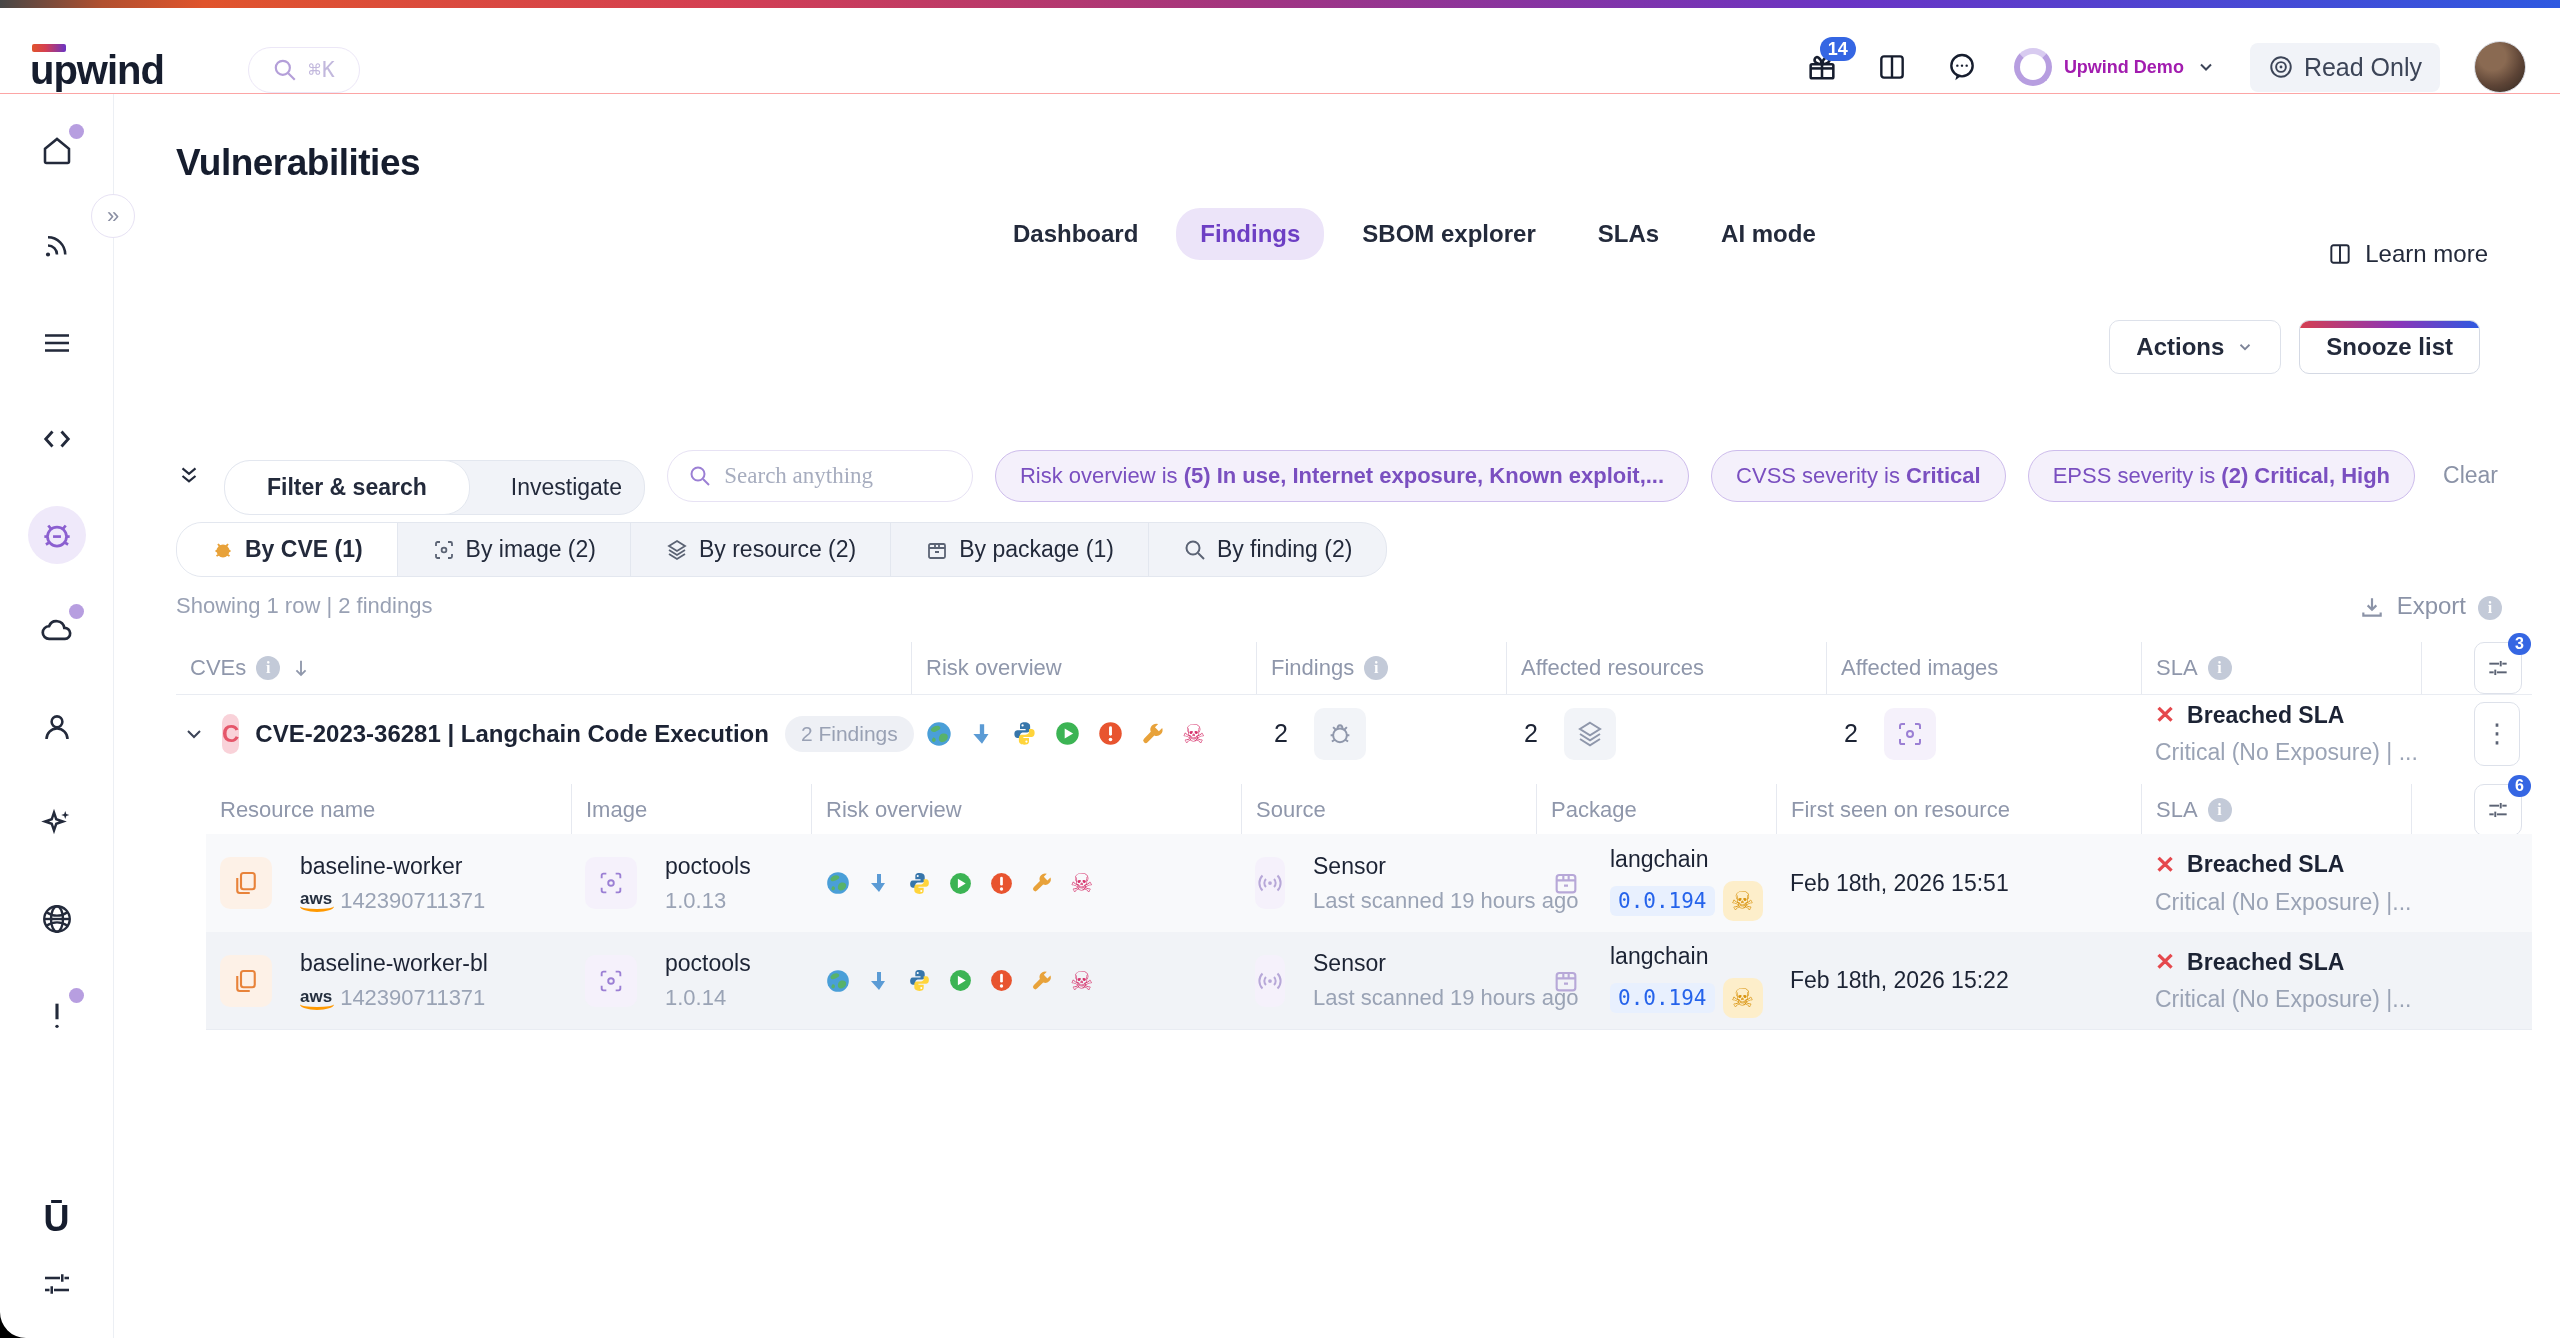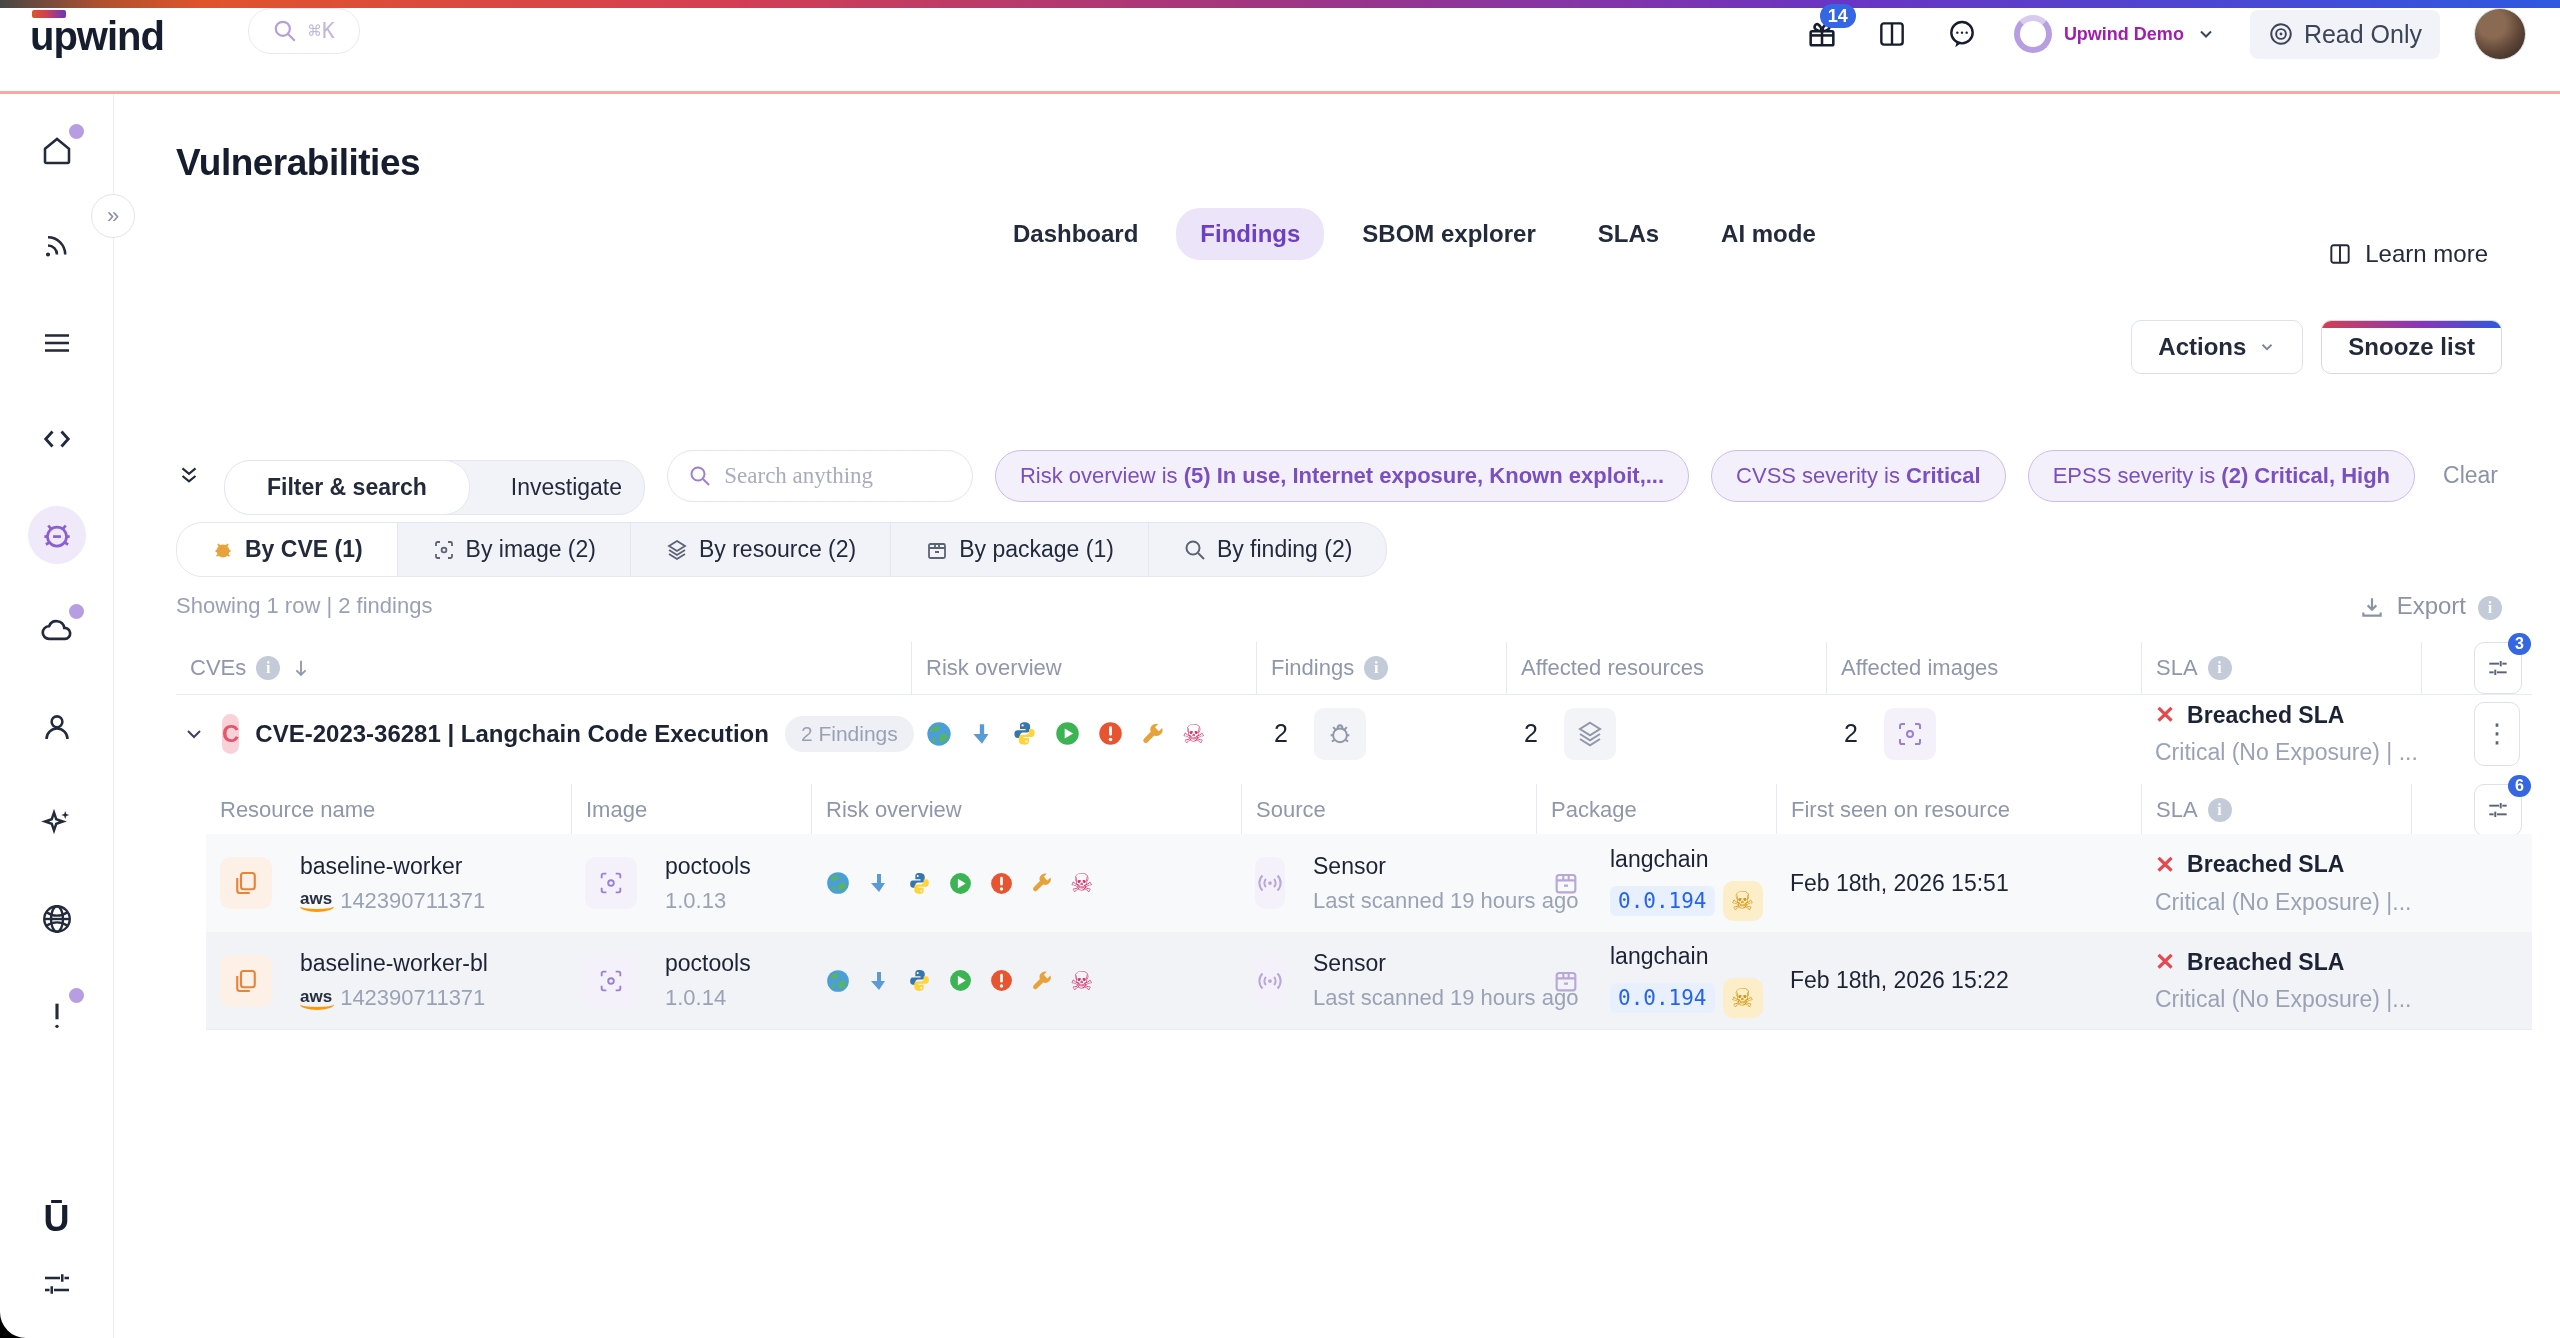--- a/index.html
+++ b/index.html
@@ -1,20 +1,20 @@
 <!DOCTYPE html>
 <html><head>
 <meta charset="utf-8">
 <style>
   * { margin:0; padding:0; box-sizing:border-box; }
   html,body { width:2560px; height:1338px; overflow:hidden; background:#fff;
     font-family:"Liberation Sans", sans-serif; color:#1e2533; }
   .accentbar { height:8px; background:linear-gradient(90deg,#474747 0%,#b1502f 4%,#e0542c 8%,#d43f52 28%,#a4357e 48%,#6a34c4 72%,#2e59e0 100%); }
   
-  .topbar { height:86px; display:flex; align-items:flex-start; padding:0 34px 0 30px; border-bottom:3px solid #fca5a5; background:#fff; }
+  .topbar { height:86px; display:flex; align-items:flex-end; padding:0 34px 0 30px; border-bottom:1px solid #fca5a5; background:#fff; }
   .logo { font-size:40px; font-weight:800; letter-spacing:-1px; color:#161d2e; position:relative; padding-top:6px; }
   .logo .macron { position:absolute; top:2px; left:2px; width:34px; height:8px; border-radius:2px;
     background:linear-gradient(90deg,#e0542c 0%,#d43f52 40%,#6a34c4 100%); }
   .gsearch { margin-left:84px; width:112px; height:46px; border:1.5px solid #ece7f7; border-radius:24px;
     display:flex; align-items:center; justify-content:center; gap:10px; color:#b9aed6; font-size:22px; cursor:pointer; }
   .gsearch .kbd { font-family:"DejaVu Sans Mono", monospace; font-size:21px; color:#c2b8dd; letter-spacing:1px; }
   .topbar-right { margin-left:auto; display:flex; align-items:center; gap:34px; }
   .tb-ic { position:relative; width:36px; height:36px; display:flex; align-items:center; justify-content:center; cursor:pointer; }
   .badge-blue { position:absolute; top:-12px; right:-16px; background:#3566e3; color:#fff; font-size:18px; font-weight:700;
     border-radius:12px; padding:1px 8px; line-height:22px; }
@@ -36,21 +36,21 @@
   .sb-bottom { margin-top:auto; display:flex; flex-direction:column; align-items:center; gap:26px; padding-bottom:36px; }
   .ulogo { font-size:36px; font-weight:700; color:#161d2e; }
   
   .main { flex:1; position:relative; }
   .page-head { display:flex; align-items:flex-start; padding:48px 60px 0 62px; }
   .page-title { font-size:37px; font-weight:800; color:#161d2e; letter-spacing:-0.5px; }
   .page-tabs { position:absolute; left:875px; top:114px; display:flex; align-items:flex-end; gap:14px; }
   .ptab { font-size:24px; font-weight:700; color:#232a3b; padding:12px 24px; border-radius:24px; cursor:pointer; white-space:nowrap; }
   .ptab.active { background:#ece4f9; color:#6d3fc4; }
   .learn { position:absolute; right:72px; top:146px; display:flex; gap:12px; align-items:center; font-size:24px; color:#232a3b; cursor:pointer; }
-  .actions-row { position:absolute; right:58px; top:226px; display:flex; gap:18px; }
+  .actions-row { position:absolute; right:80px; top:226px; display:flex; gap:18px; }
   .btn { font-size:24px; font-weight:700; color:#232a3b; background:#fff; border:1px solid #dde1ea; border-radius:10px;
     padding:12px 26px; display:flex; align-items:center; gap:12px; cursor:pointer; }
   .btn.snooze { position:relative; overflow:hidden; border-color:#d4d9e4; }
   .btn.snooze::before { content:""; position:absolute; top:0; left:0; right:0; height:7px;
     background:linear-gradient(90deg,#d43f52 0%,#8a35b8 55%,#2e59e0 100%); }
   .chev { color:#7d8498; font-size:19px; }
   
   .filter-row { position:absolute; left:62px; top:342px; right:62px; display:flex; align-items:center; gap:22px; }
   .seg { display:flex; border:1px solid #e3e7ef; border-radius:26px; overflow:hidden; background:#f1f3f8;margin-top:24px; }
   .seg-item { font-size:23px; padding:13px 42px; cursor:pointer; color:#232a3b; white-space:nowrap; }

